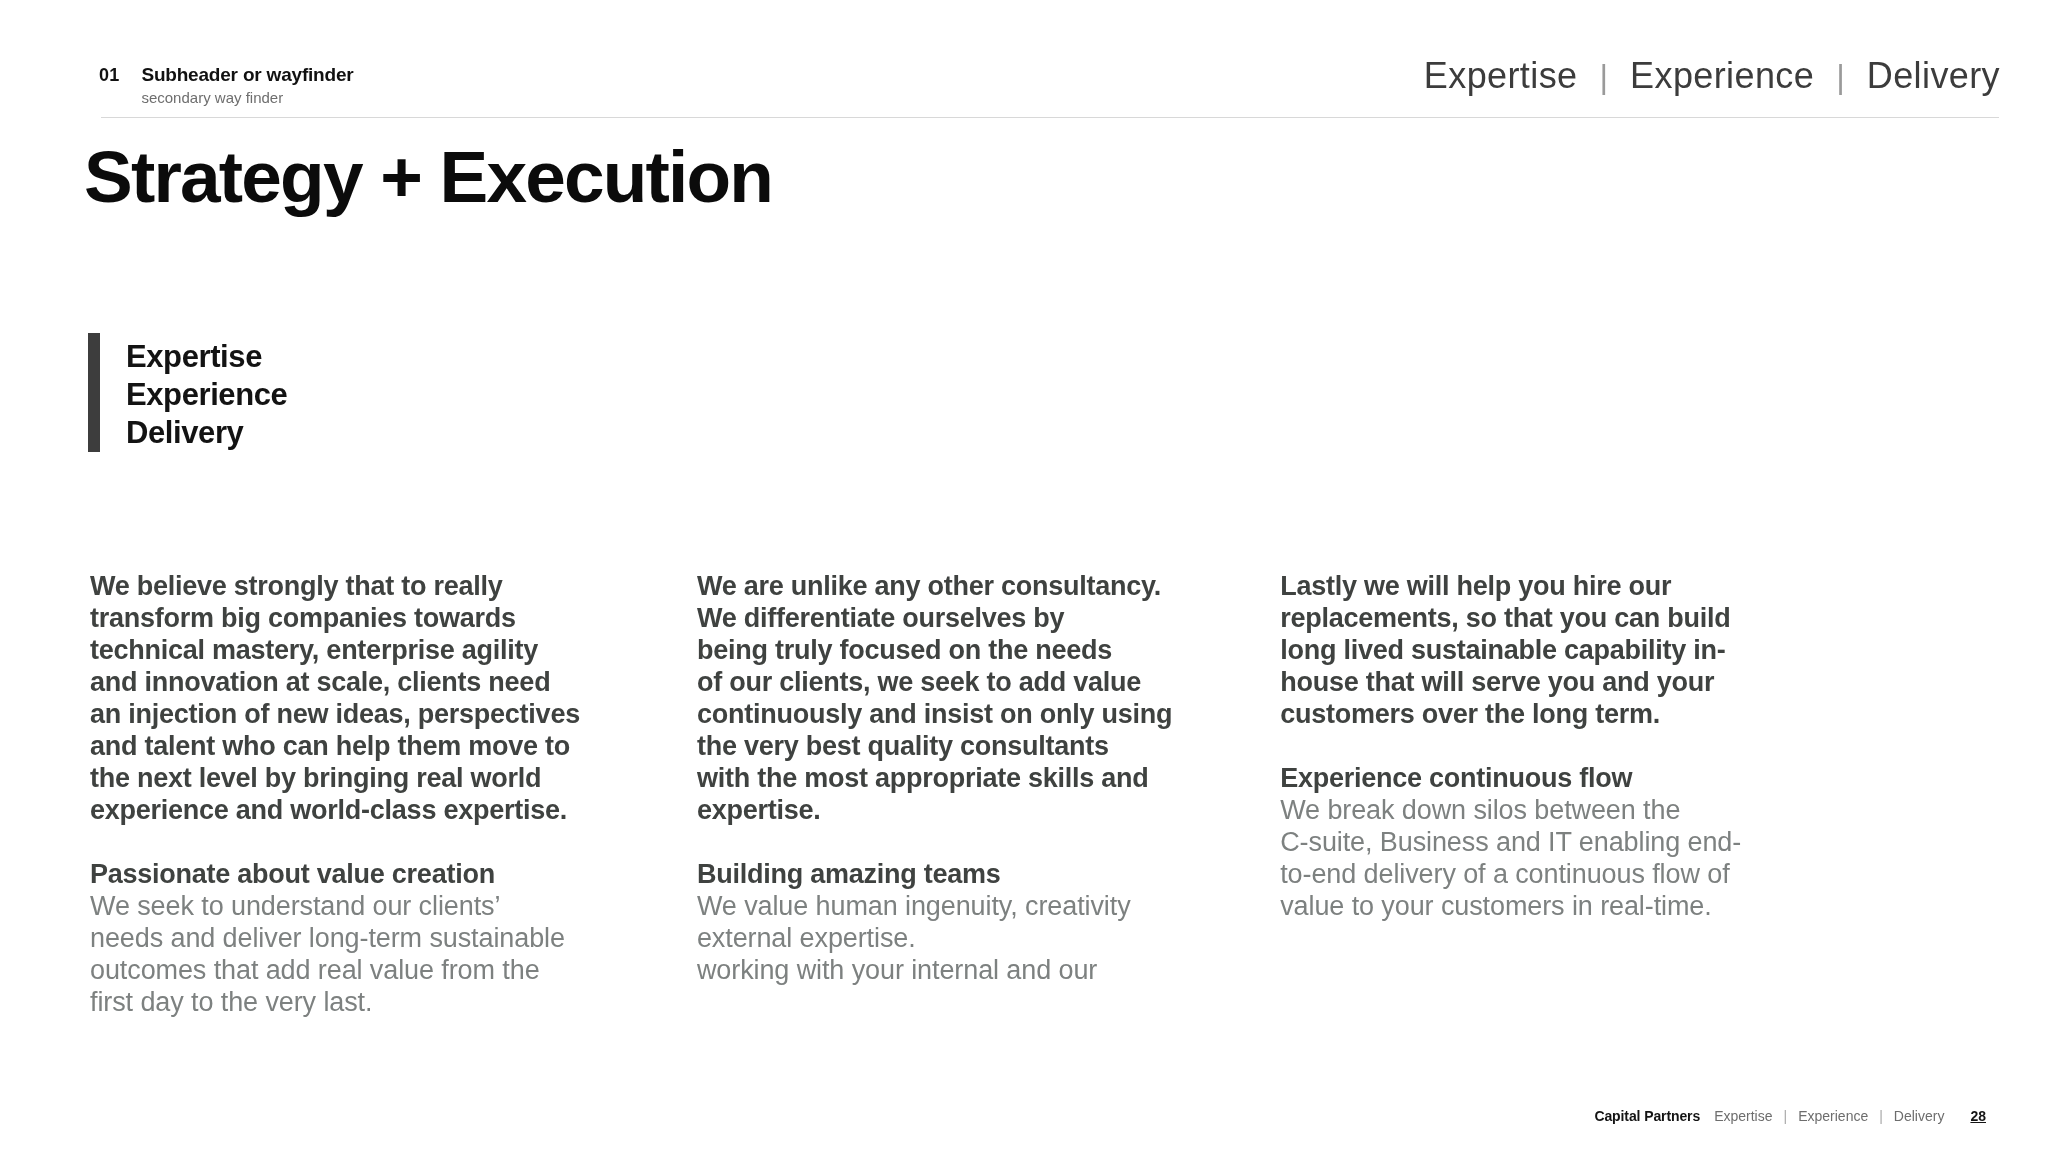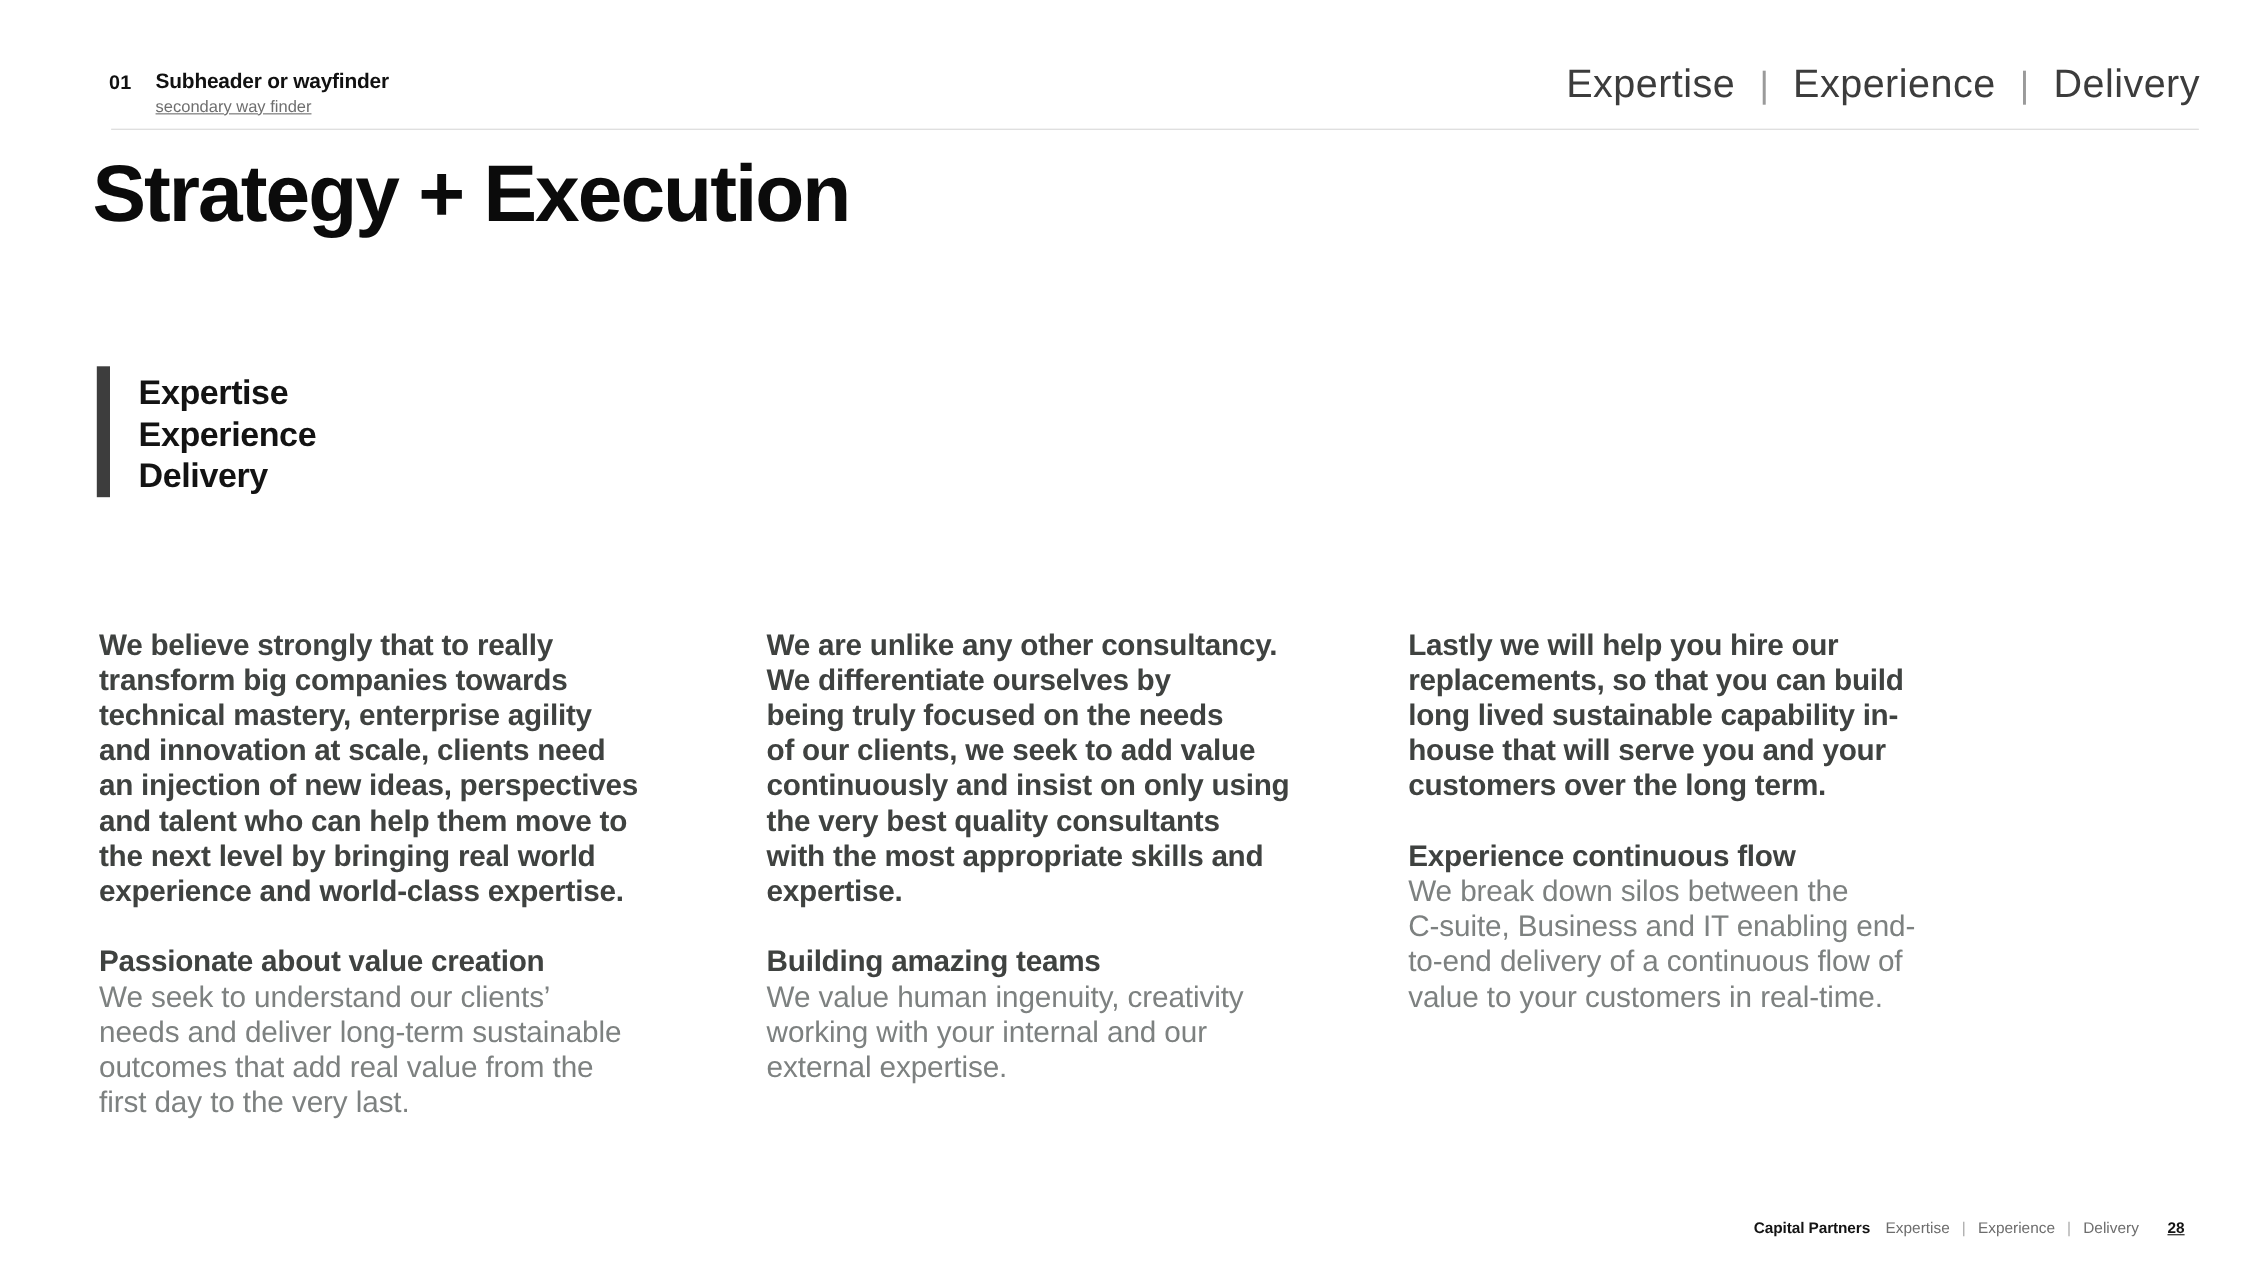--- a/index.html
+++ b/index.html
@@ -60,21 +60,20 @@
     white-space: nowrap;
   }
 
   .header-sub {
     font-size: 15px;
     font-weight: 400;
     color: #6e6e6e;
     line-height: 20px;
     margin-top: 2px;
     white-space: nowrap;
-    text-decoration: underline;
   }
 
   .header-nav {
     position: absolute;
     right: 62px;
     top: 54px;
     display: flex;
     align-items: baseline;
     gap: 0px;
   }
@@ -311,22 +310,22 @@
         <span class="ln">of our clients, we seek to add value</span>
         <span class="ln">continuously and insist on only using</span>
         <span class="ln">the very best quality consultants</span>
         <span class="ln">with the most appropriate skills and</span>
         <span class="ln">expertise.</span>
       </div>
       <div class="col-sub">
         <div class="col-sub-title">Building amazing teams</div>
         <div class="col-sub-body">
           <span class="ln">We value human ingenuity, creativity</span>
+          <span class="ln">external expertise.</span>
           <span class="ln">working with your internal and our</span>
-          <span class="ln">external expertise.</span>
         </div>
       </div>
     </div>
 
     <div class="column c3">
       <div class="col-lead">
         <span class="ln">Lastly we will help you hire our</span>
         <span class="ln">replacements, so that you can build</span>
         <span class="ln">long lived sustainable capability in-</span>
         <span class="ln">house that will serve you and your</span>

